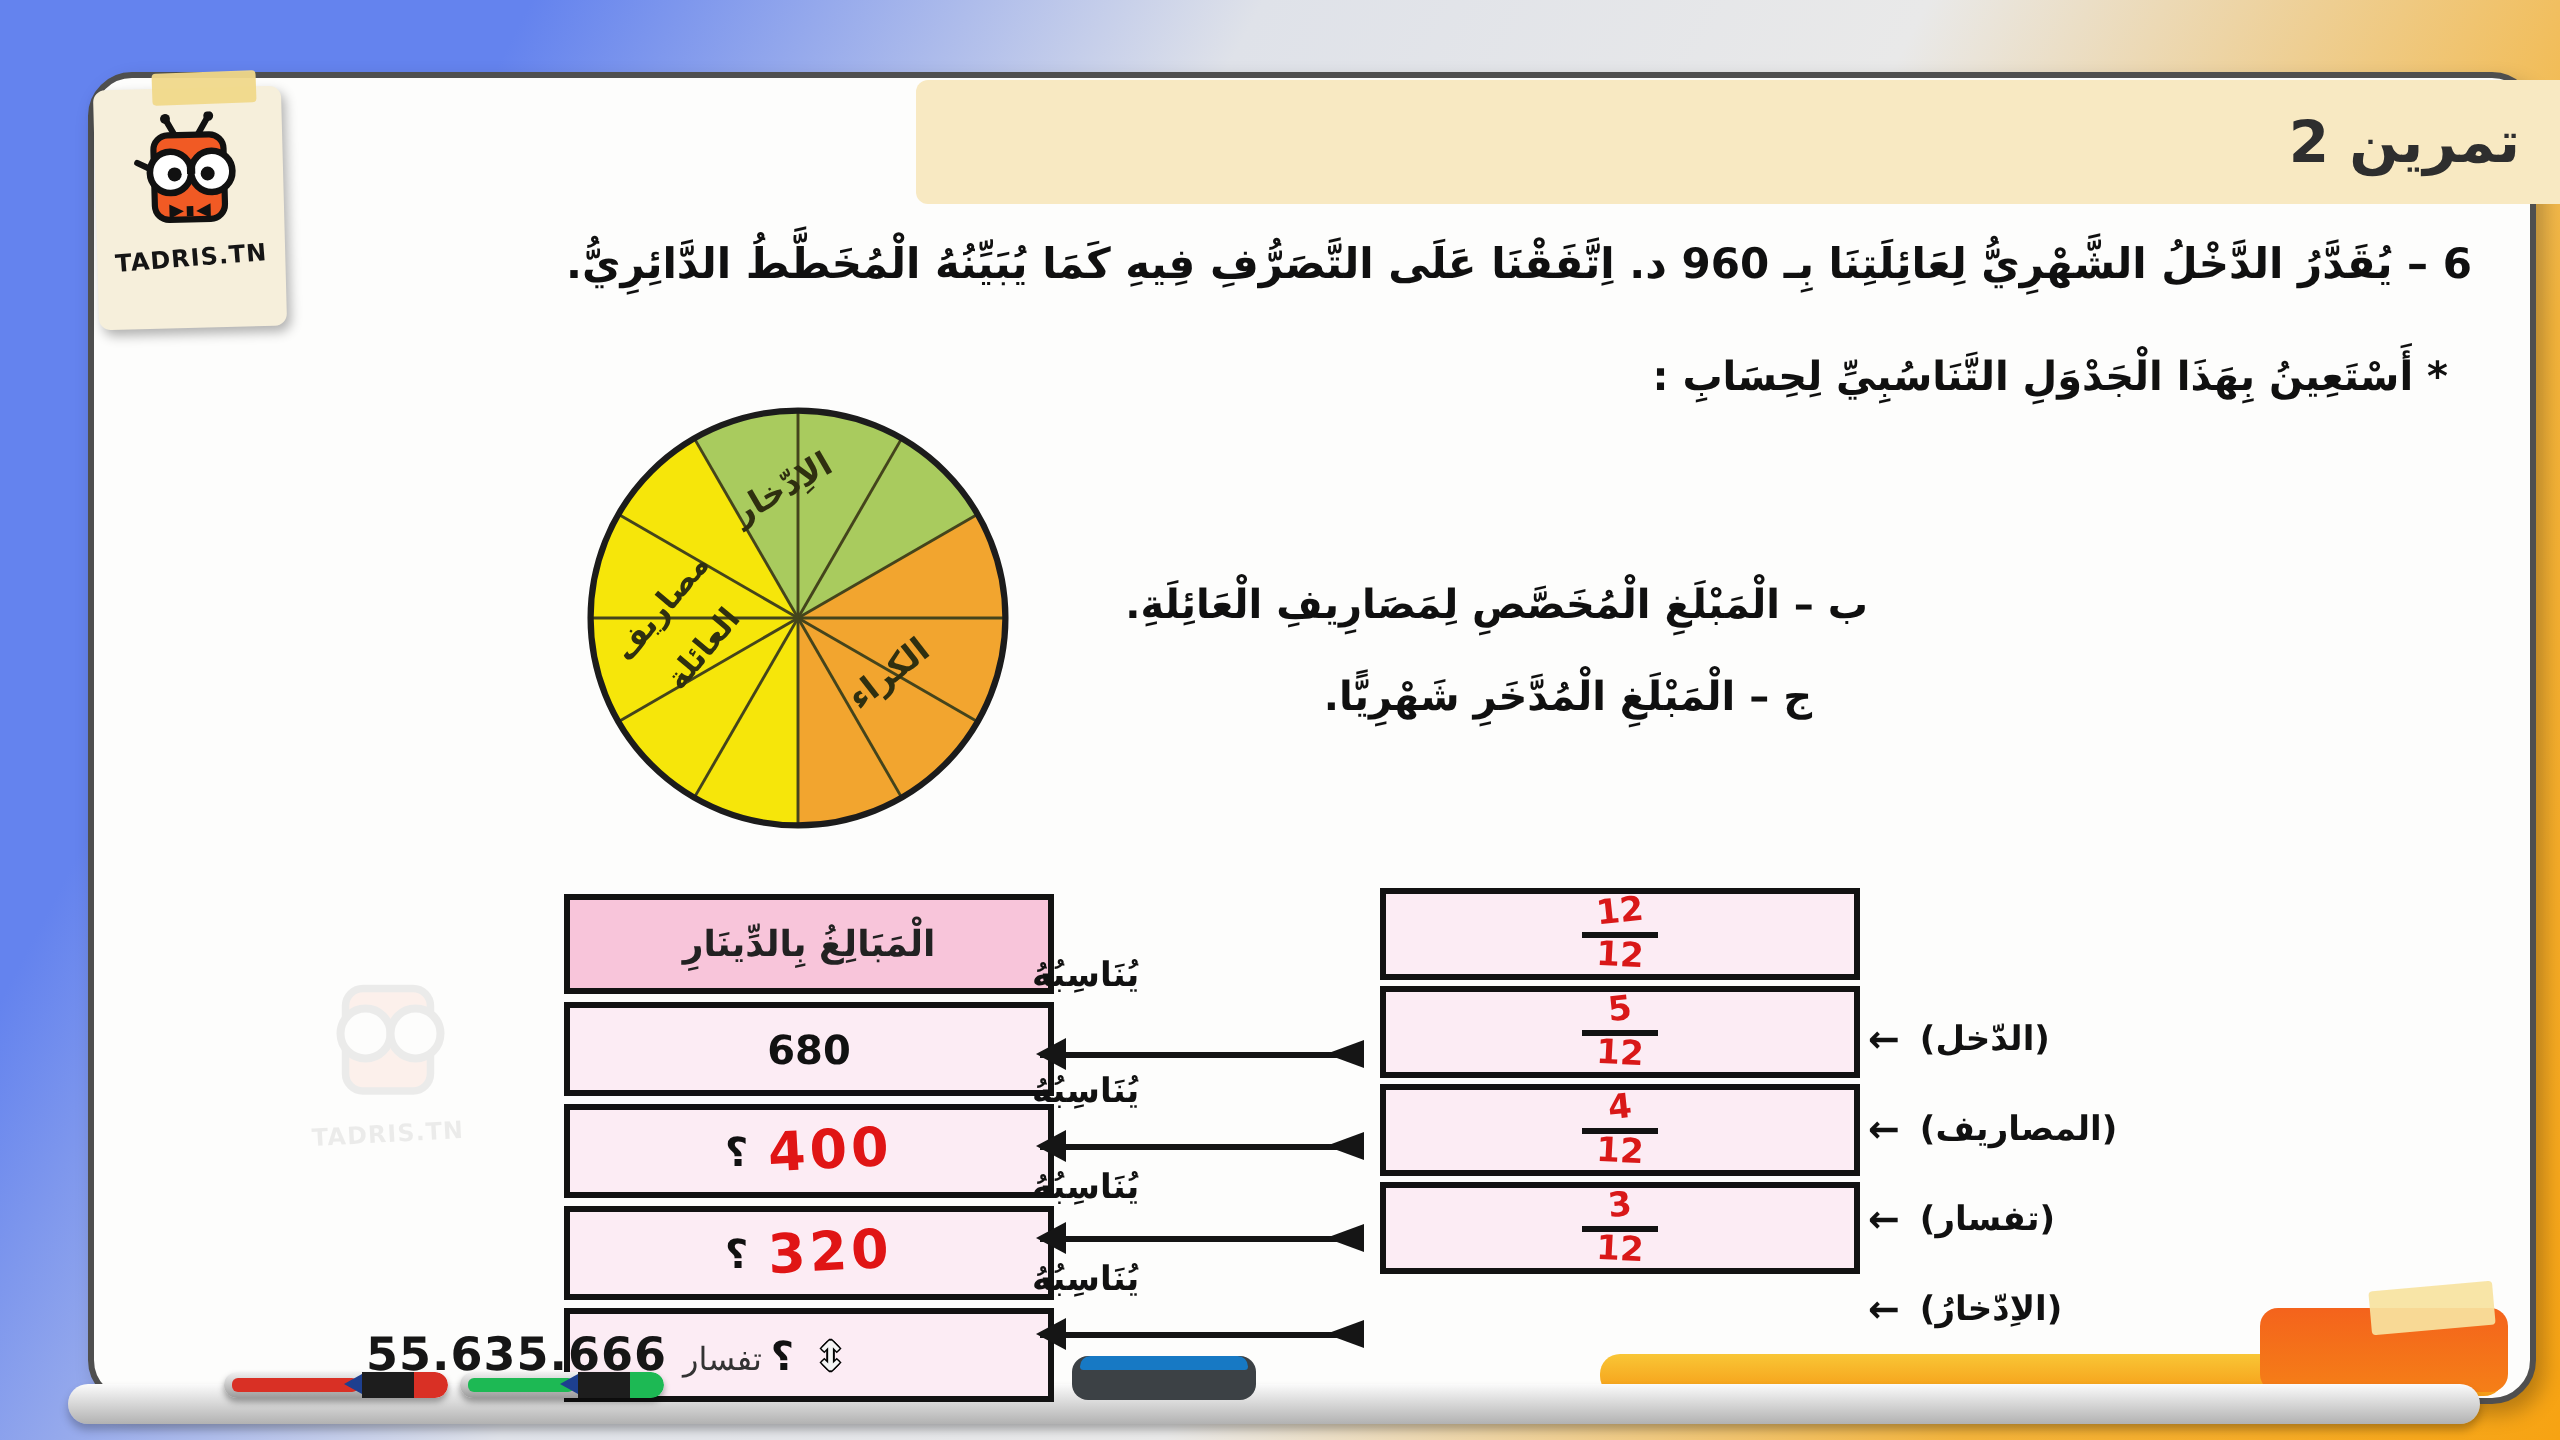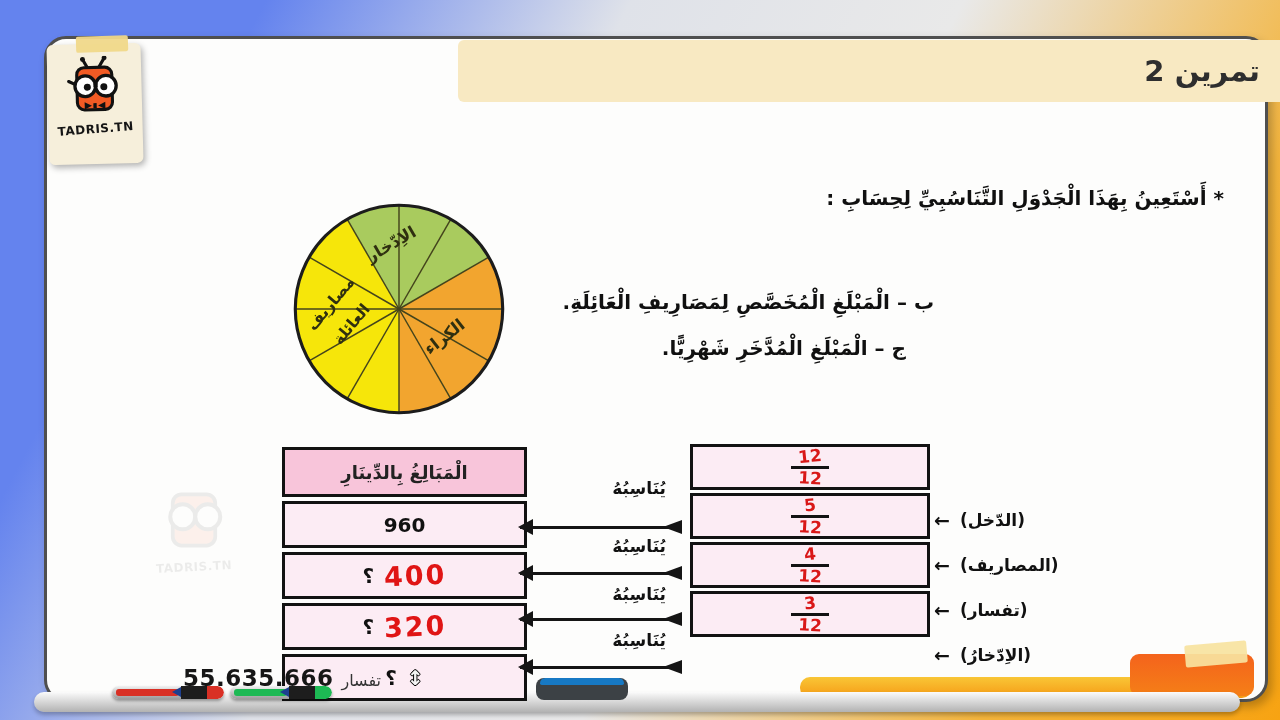--- a/index.html
+++ b/index.html
@@ -24,21 +24,21 @@
         transform:rotate(-2deg);border-radius:2px;opacity:.95;}
   .logo-card svg{margin-top:12px;}
   .brand{font-size:12px;font-weight:bold;color:#151515;letter-spacing:.5px;transform:rotate(-3deg);}
   .watermark{position:absolute;left:146px;top:480px;width:96px;opacity:.07;text-align:center;}
   
   .banner{position:absolute;left:458px;top:40px;width:828px;height:62px;background:#f8e9c2;border-radius:6px;}
   .banner-title{position:absolute;right:26px;top:0;line-height:62px;font-size:29px;font-weight:bold;
         color:#2e2e2e;direction:rtl;}
   .problem{position:absolute;right:44px;top:120px;direction:rtl;font-size:21px;font-weight:bold;color:#101010;}
   .aid{position:absolute;direction:rtl;font-weight:bold;color:#101010;font-size:20px;white-space:nowrap;}
-  .aid.intro{top:186px;right:56px;}
+  .aid.intro{top:176px;right:56px;}
   .aid.a{top:244px;right:390px;}
   .aid.b{top:290px;right:346px;}
   .aid.c{top:336px;right:374px;}
   
   .pie{position:absolute;left:286px;top:197px;}
   .pie text{font-family:"DejaVu Sans",sans-serif;font-weight:bold;fill:#2f2f10;}
   
   .tbl{position:absolute;}
   .tbl .hdr{border:3px solid #121212;background:#f8c5da;display:flex;align-items:center;justify-content:center;
         font-weight:bold;color:#222;direction:rtl;}
@@ -51,21 +51,21 @@
   .rt .hdr{height:56px;font-size:16px;}
   .rt .row{height:40px;margin-top:3px;}
   .hand{color:#e01515;font-size:27px;font-weight:bold;transform:rotate(-3deg);letter-spacing:2px;}
   .qmark{font-size:20px;font-weight:bold;color:#111;}
   .cursor{font-size:20px;color:#f4f4f4;text-shadow:0 0 1px #000,1px 0 #000,-1px 0 #000,0 1px #000,0 -1px #000;}
   .frac{display:inline-block;text-align:center;color:#d91818;font-weight:bold;line-height:1;}
   .frac .num{display:block;font-size:17px;transform:rotate(-6deg);}
   .frac .bar{display:block;width:38px;height:3px;background:#121212;margin:1px auto;}
   .frac .den{display:block;font-size:17px;transform:rotate(3deg);}
   
-  .map-lbl{position:absolute;left:500px;width:166px;text-align:right;font-size:17px;font-weight:bold;
+  .map-lbl{position:absolute;left:516px;width:166px;text-align:left;font-size:17px;font-weight:bold;
         color:#111;direction:rtl;}
   .map-arrow{position:absolute;left:520px;width:162px;height:3px;background:#151515;}
   .map-arrow::before{content:"";position:absolute;left:-2px;top:-7px;border:8px solid transparent;
         border-right:15px solid #151515;border-left:0;}
   .map-arrow::after{content:"";position:absolute;right:0;top:-6px;border:7px solid transparent;
         border-right:19px solid #151515;border-left:0;}
   
   .cat{position:absolute;left:934px;height:28px;display:flex;align-items:center;gap:10px;}
   .cat .arr{font-size:19px;font-weight:bold;color:#111;}
   .cat .lab{font-size:17px;font-weight:bold;color:#111;direction:rtl;white-space:nowrap;}
@@ -123,20 +123,21 @@
       <circle cx="23" cy="29" r="10" fill="#fff" stroke="#111" stroke-width="3.2"></circle>
       <circle cx="43" cy="29" r="10" fill="#fff" stroke="#111" stroke-width="3.2"></circle>
     </svg>
     <div class="brand">TADRIS.TN</div>
   </div>
 
   <div class="banner">
     <div class="banner-title">تمرين 2</div>
   </div>
 
+  <div class="problem">6 – يُقَدَّرُ الدَّخْلُ الشَّهْرِيُّ لِعَائِلَتِنَا بِـ 960 د. اِتَّفَقْنَا عَلَى التَّصَرُّفِ فِيهِ كَمَا يُبَيِّنُهُ الْمُخَطَّطُ الدَّائِرِيُّ.</div>
 
   <svg class="pie" width="226" height="224" viewBox="-108 -108 216 216">
     <path d="M0 0 L-50 -86.6 A100 100 0 0 1 86.6 -50 Z" fill="#a9cb5e"></path>
     <path d="M0 0 L86.6 -50 A100 100 0 0 1 0 100 Z" fill="#f2a52f"></path>
     <path d="M0 0 L0 100 A100 100 0 0 1 -50 -86.6 Z" fill="#f6e60a"></path>
     <g stroke="#44441c" stroke-width="1.4">
       <line x1="0" y1="0" x2="0" y2="-100"></line>
         <line x1="0" y1="0" x2="50" y2="-86.6"></line>
       <line x1="0" y1="0" x2="86.6" y2="-50"></line>
         <line x1="0" y1="0" x2="100" y2="0"></line>
@@ -156,21 +157,21 @@
     <text transform="translate(-42,18) rotate(-50)" text-anchor="middle" font-size="15">العائلة</text>
   </svg>
 
   <div class="aid intro">* أَسْتَعِينُ بِهَذَا الْجَدْوَلِ التَّنَاسُبِيِّ لِحِسَابِ :</div>
   <div class="aid c">ج – الْمَبْلَغِ الْمُدَّخَرِ شَهْرِيًّا.</div>
   <div class="aid b">ب – الْمَبْلَغِ الْمُخَصَّصِ لِمَصَارِيفِ الْعَائِلَةِ.</div>
 
   <div class="tbl lt">
     <div class="hdr">الْمَبَالِغُ بِالدِّينَارِ</div>
     <div class="row">
-      <span>960</span>
+      <span>680</span>
     </div>
     <div class="row">
       <span class="qmark">؟</span>
       <span class="hand">400</span>
     </div>
     <div class="row">
       <span class="qmark">؟</span>
       <span class="hand">320</span>
     </div>
     <div class="row">

